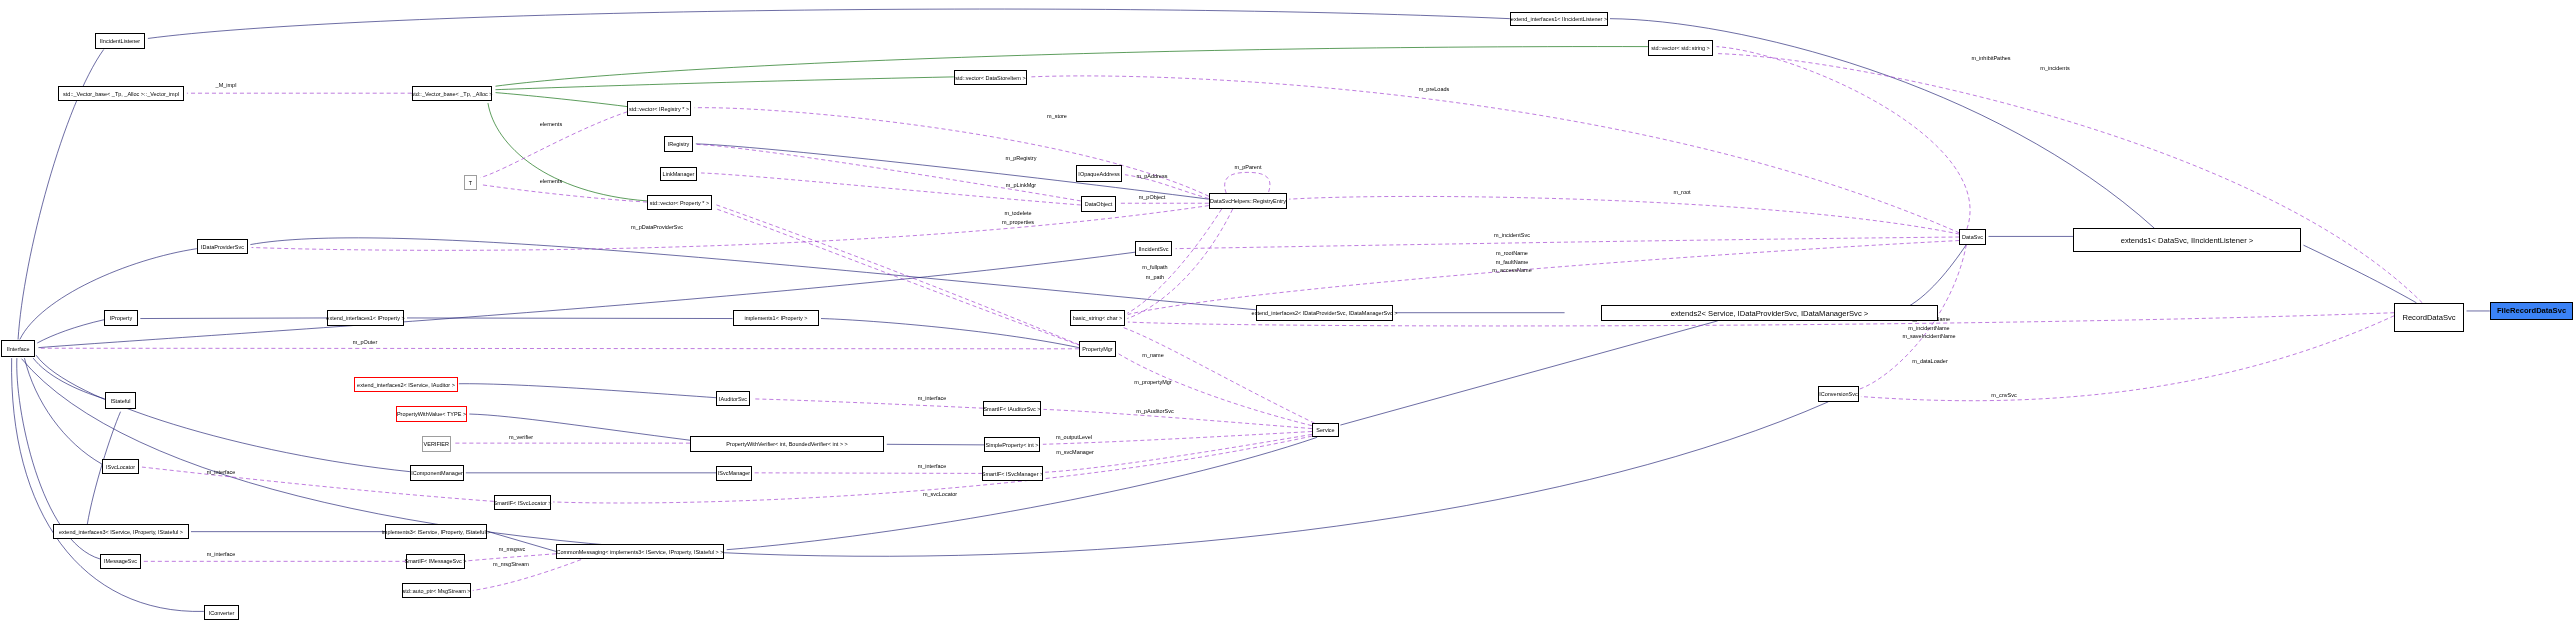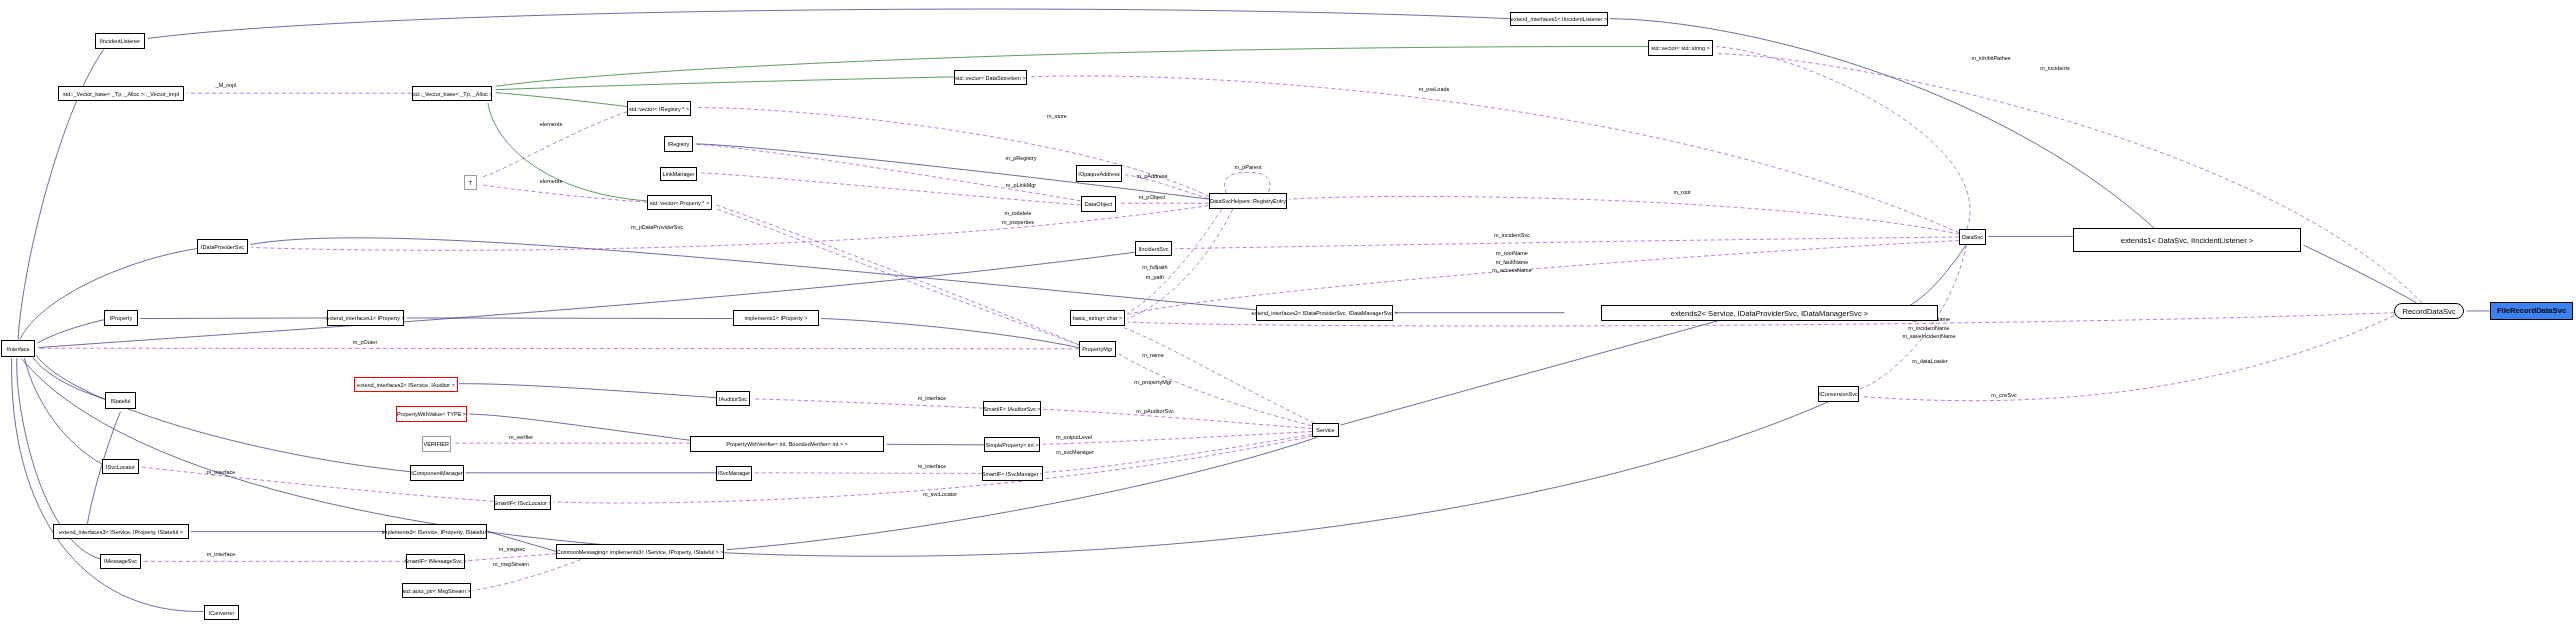--- a/index.html
+++ b/index.html
@@ -126,21 +126,21 @@
       <div class="node" style="left: 1076px; top: 165px; width: 46px; height: 17px;">IOpaqueAddress</div>
       <div class="node" style="left: 1081px; top: 196px; width: 35px; height: 15.7px;">DataObject</div>
       <div class="node" style="left: 1209px; top: 193px; width: 78px; height: 15.7px;">DataSvcHelpers::RegistryEntry</div>
       <div class="node" style="left: 1135px; top: 241px; width: 37px; height: 15px;">IIncidentSvc</div>
       <div class="node" style="left: 197px; top: 239px; width: 51px; height: 15px;">IDataProviderSvc</div>
       <div class="node" style="left: 1070px; top: 310px; width: 55px; height: 15.7px;">basic_string&lt; char &gt;</div>
       <div class="node" style="left: 1256px; top: 305px; width: 137px; height: 15.7px;">extend_interfaces2&lt; IDataProviderSvc, IDataManagerSvc &gt;</div>
       <div class="node big" style="left: 1565px; top: 305px; width: 337px; height: 16.3px; margin-left: 36px;">extends2&lt; Service, IDataProviderSvc, IDataManagerSvc &gt;</div>
       <div class="node" style="left: 1959px; top: 229px; width: 27px; height: 15.7px;">DataSvc</div>
       <div class="node big" style="left: 2073px; top: 228px; width: 228px; height: 24px;">extends1&lt; DataSvc, IIncidentListener &gt;</div>
-      <div class="node big" style="left: 2394px; top: 303px; width: 70px; height: 16px; border-radius: 8px;">RecordDataSvc</div>
+      <div class="node big" style="left: 2394px; top: 303px; width: 70px; height: 29px;">RecordDataSvc</div>
       <div class="node main" style="left: 2490px; top: 302px; width: 83px; height: 17.5px;">FileRecordDataSvc</div>
       <div class="node" style="left: 104px; top: 310px; width: 34px; height: 16.3px;">IProperty</div>
       <div class="node" style="left: 327px; top: 310px; width: 77px; height: 16.3px;">extend_interfaces1&lt; IProperty &gt;</div>
       <div class="node" style="left: 733px; top: 310px; width: 86px; height: 15.7px;">implements1&lt; IProperty &gt;</div>
       <div class="node" style="left: 1079px; top: 341px; width: 37px; height: 16.3px;">PropertyMgr</div>
       <div class="node" style="left: 1.2px; top: 340px; width: 34px; height: 17px;">IInterface</div>
       <div class="node red" style="left: 354px; top: 377px; width: 104px; height: 15px;">extend_interfaces2&lt; IService, IAuditor &gt;</div>
       <div class="node red" style="left: 396px; top: 406px; width: 71px; height: 16.3px;">PropertyWithValue&lt; TYPE &gt;</div>
       <div class="node grey" style="left: 422px; top: 436px; width: 28.5px; height: 15.7px;">VERIFIER</div>
       <div class="node" style="left: 105px; top: 392px; width: 31px; height: 17px;">IStateful</div>

